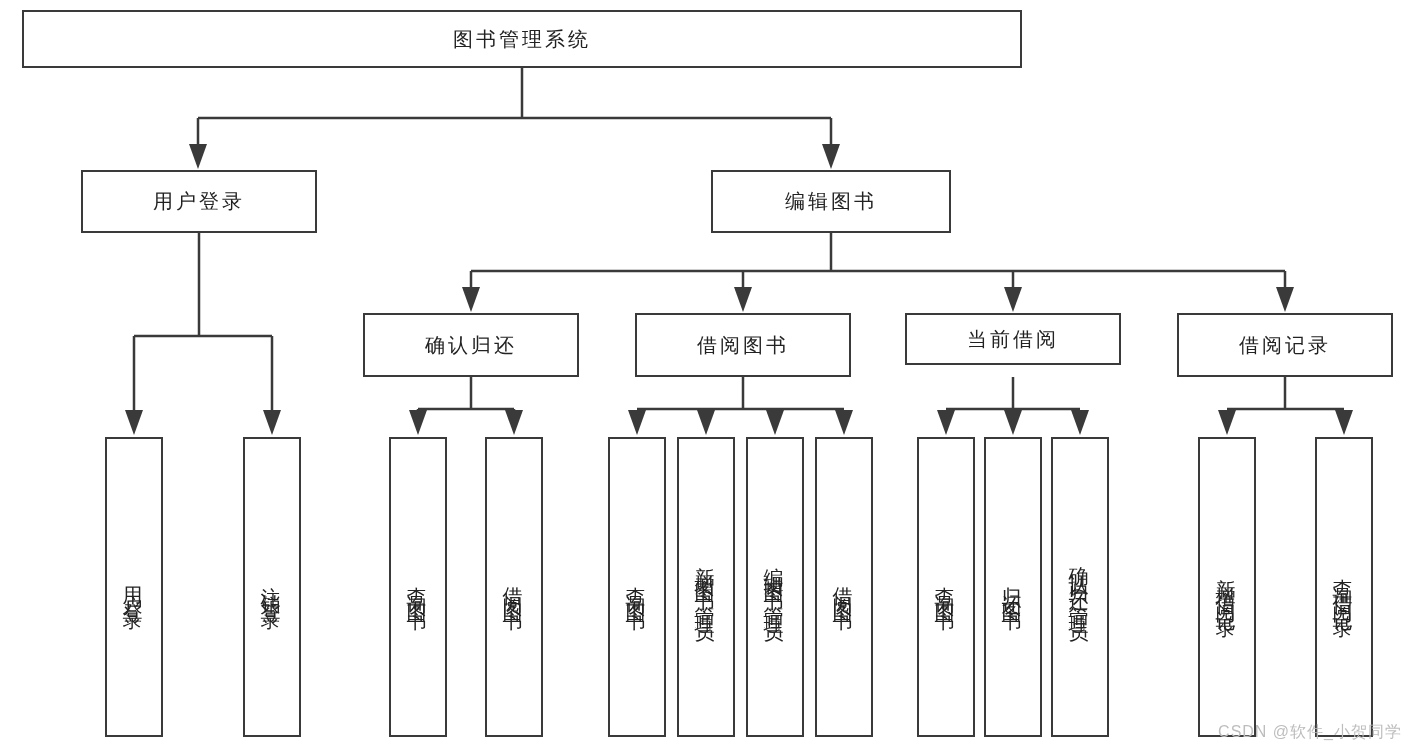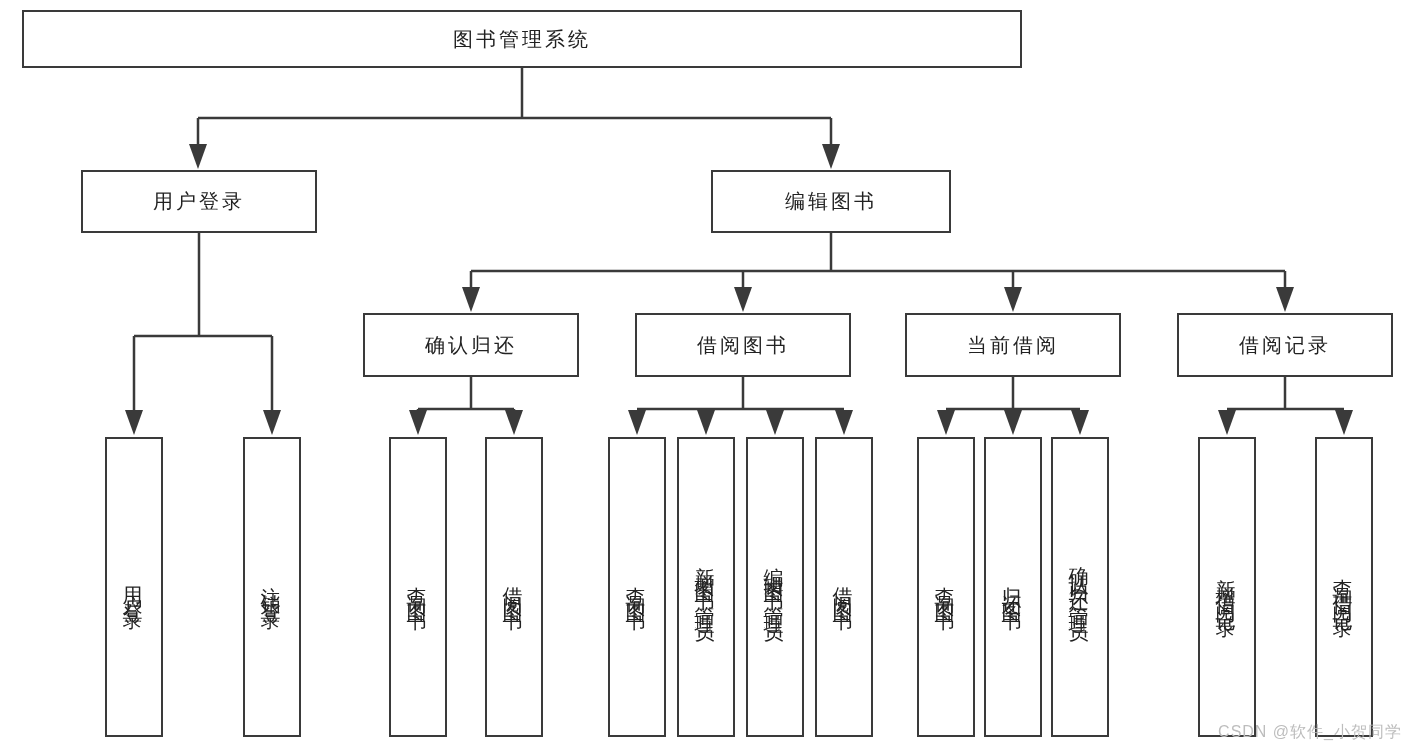--- a/index.html
+++ b/index.html
@@ -102,21 +102,21 @@
     <polygon points="1335,410 1353,410 1344,435"></polygon>
   </svg>
 
   <div class="node hbox" style="left:22px; top:10px; width:1000px; height:58px;">图书管理系统</div>
 
   <div class="node hbox" style="left:81px; top:170px; width:236px; height:63px;">用户登录</div>
   <div class="node hbox" style="left:711px; top:170px; width:240px; height:63px;">编辑图书</div>
 
   <div class="node hbox" style="left:363px; top:313px; width:216px; height:64px;">确认归还</div>
   <div class="node hbox" style="left:635px; top:313px; width:216px; height:64px;">借阅图书</div>
-  <div class="node hbox" style="left:905px; top:313px; width:216px; height:64px;">当前借阅</div>
+  <div class="node hbox" style="left:905px; top:313px; width:216px; height:52px;">当前借阅</div>
   <div class="node hbox" style="left:1177px; top:313px; width:216px; height:64px;">借阅记录</div>
 
   <div class="node vbox" style="left:105px; top:437px; width:58px; height:300px;">用户登录</div>
   <div class="node vbox" style="left:243px; top:437px; width:58px; height:300px;">注销登录</div>
 
   <div class="node vbox" style="left:389px; top:437px; width:58px; height:300px;">查询图书</div>
   <div class="node vbox" style="left:485px; top:437px; width:58px; height:300px;">借阅图书</div>
 
   <div class="node vbox" style="left:608px; top:437px; width:58px; height:300px;">查询图书</div>
   <div class="node vbox" style="left:677px; top:437px; width:58px; height:300px;">新增图书（管理员）</div>

